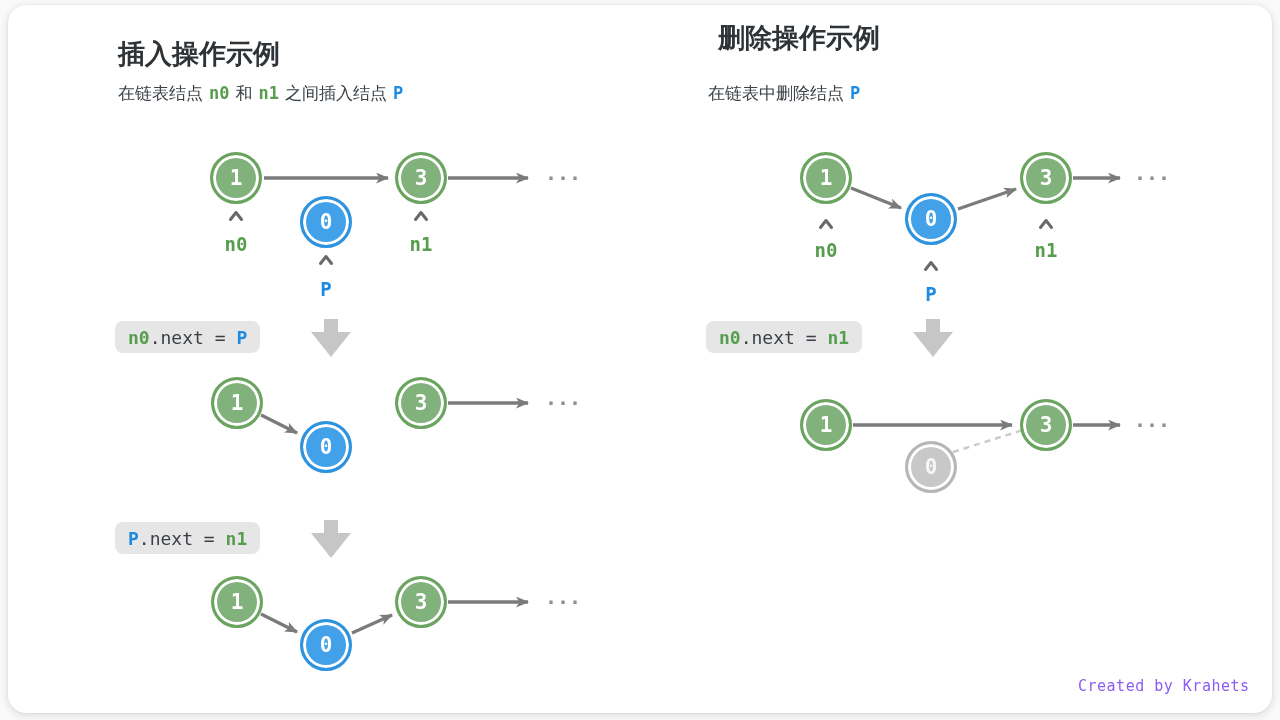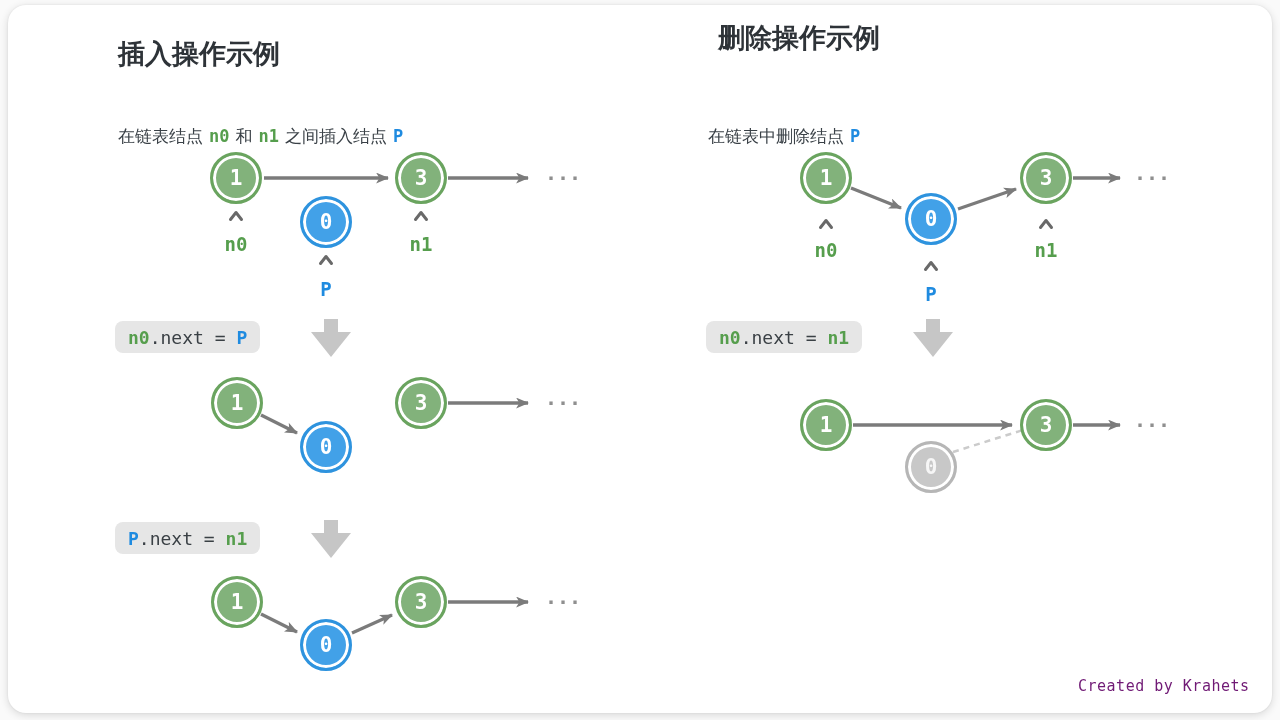--- a/index.html
+++ b/index.html
@@ -11,21 +11,21 @@
   .card{
     position:absolute;left:8px;top:5px;width:1264px;height:708px;
     background:#ffffff;border-radius:18px;
     box-shadow:0 2px 8px rgba(0,0,0,.14),0 0 2px rgba(0,0,0,.08);
   }
   .arrow-layer{position:absolute;left:0;top:0;pointer-events:none;}
   .panel-title{
     position:absolute;font-weight:bold;font-size:27px;color:#2e3338;white-space:nowrap;
   }
   .panel-subtitle{
-    position:absolute;font-size:17px;color:#3a4147;white-space:nowrap;margin-top:43px;
+    position:absolute;font-size:17px;color:#3a4147;white-space:nowrap;
   }
   .panel-subtitle .tok{
     font-family:"DejaVu Sans Mono","Liberation Mono",monospace;
     font-weight:bold;font-size:17px;margin:0 6px;
   }
   .green-text{color:#569e4d;}
   .blue-text{color:#1f8be0;}
   .node{
     position:absolute;width:52px;height:52px;box-sizing:border-box;border-radius:50%;
     display:flex;align-items:center;justify-content:center;
@@ -49,21 +49,21 @@
   .code-box{
     position:absolute;display:inline-flex;align-items:center;
     height:32px;padding:0 13px;background:#e6e6e6;border-radius:8px;
     font-family:"DejaVu Sans Mono","Liberation Mono",monospace;
     font-size:18px;color:#3a4045;white-space:pre;
   }
   .code-box .kw{font-weight:bold;}
   .credit{
     position:absolute;left:1078px;top:677px;
     font-family:"DejaVu Sans Mono","Liberation Mono",monospace;
-    font-size:15px;color:#701a75;letter-spacing:.5px;white-space:nowrap;
+    font-size:15px;color:#8b5cf6;letter-spacing:.5px;white-space:nowrap;
   }
 </style>
 </head>
 <body>
 
 <div class="card"></div>
 
 <svg class="arrow-layer" width="1280" height="720" viewBox="0 0 1280 720">
   <defs>
     <marker id="ah" viewBox="0 0 12 10" refX="11" refY="5" markerWidth="13" markerHeight="11" markerUnits="userSpaceOnUse" orient="auto">

